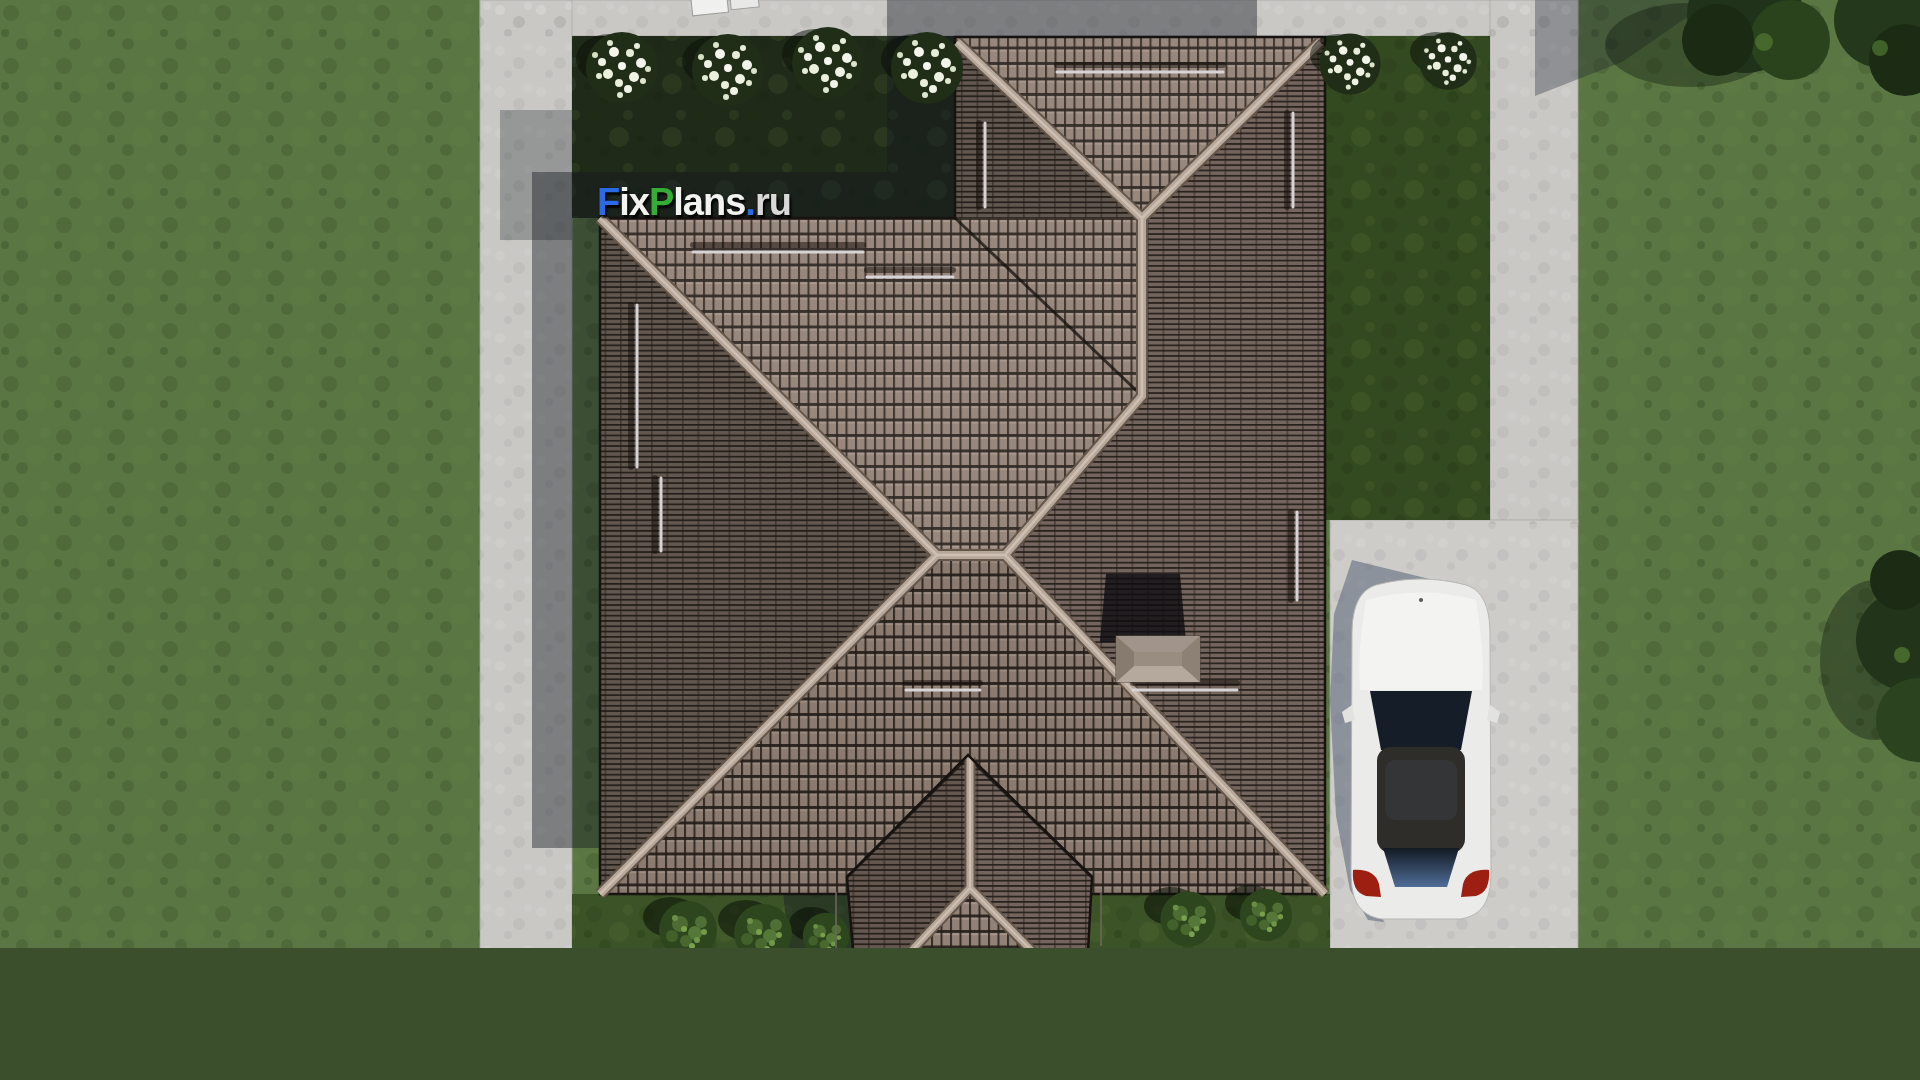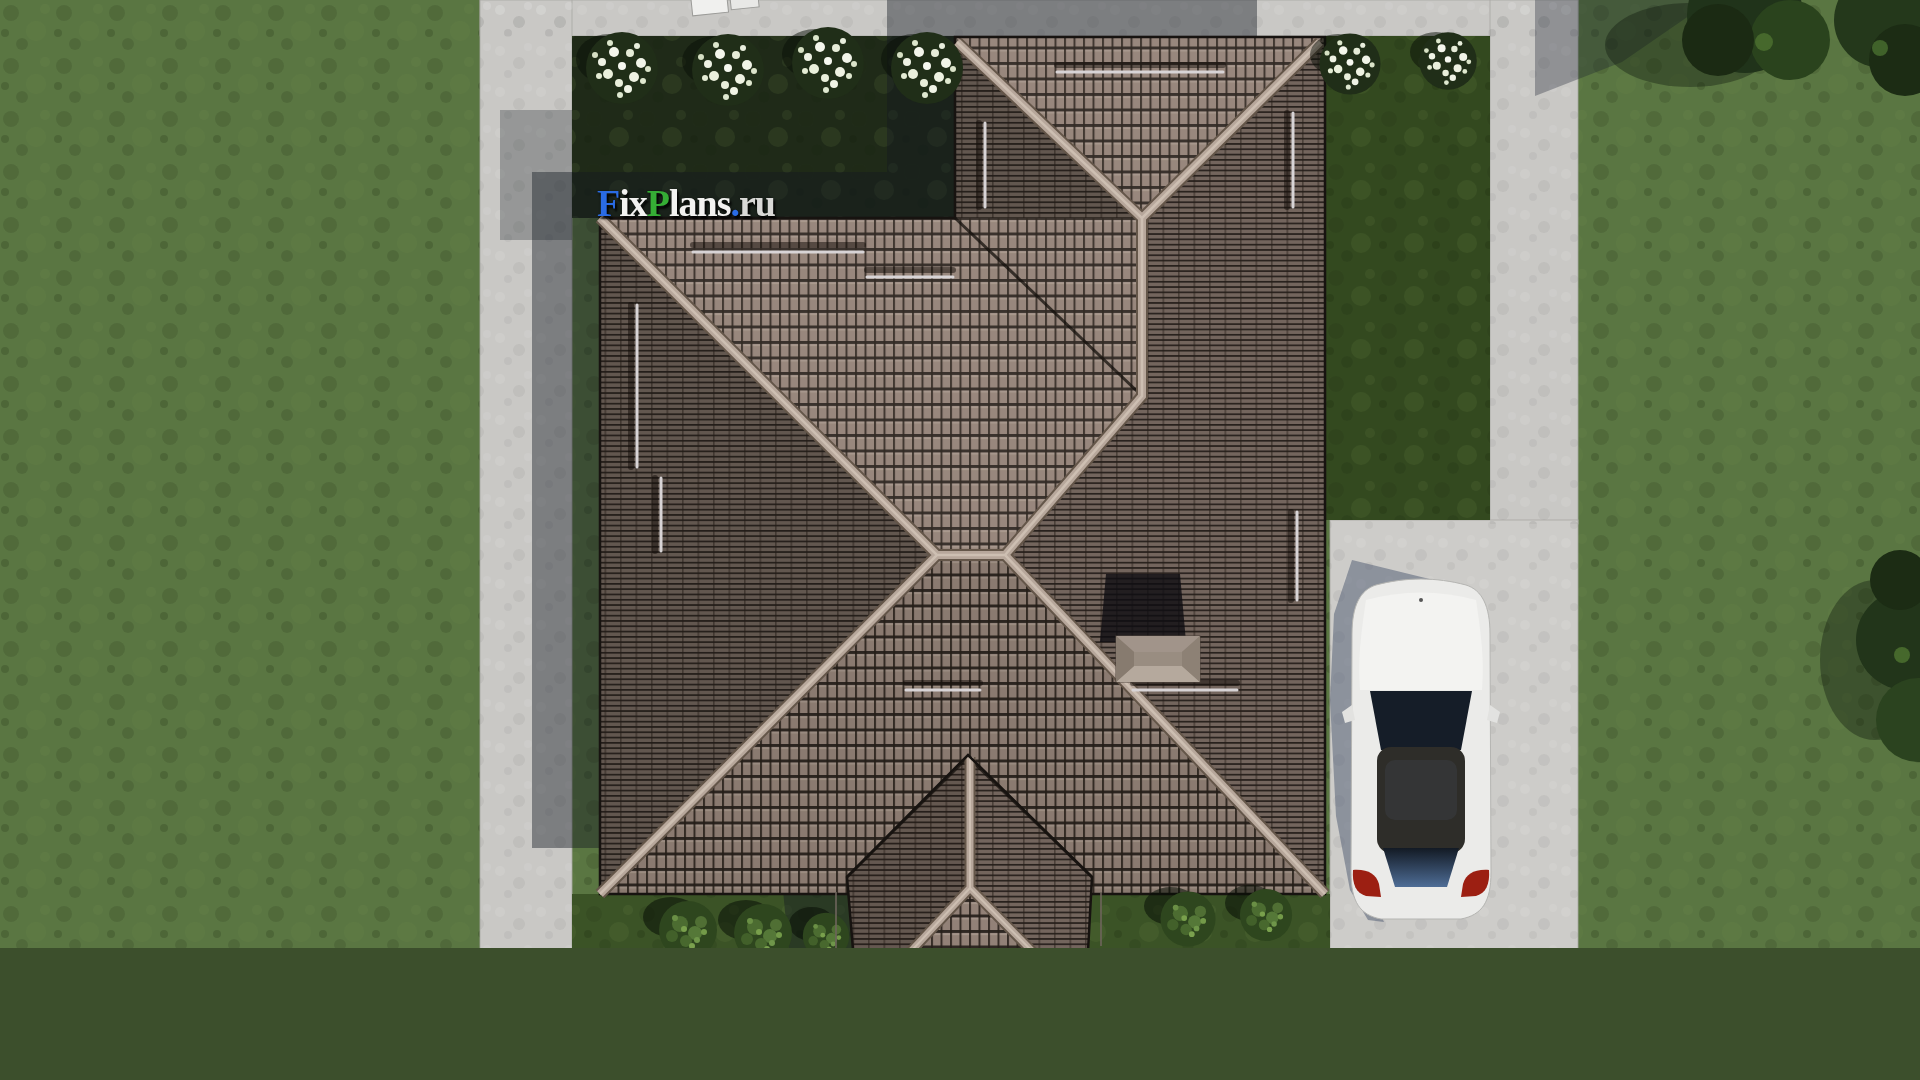--- a/index.html
+++ b/index.html
@@ -1,17 +1,17 @@
 <!DOCTYPE html>
 <html><head>
 <meta charset="utf-8">
 <style>
   html,body{margin:0;padding:0;background:#3c4f2c;}
   .stage{position:relative;width:1920px;height:948px;overflow:hidden;background:#5a7642;
-         font-family:Liberation Serif, serif;}
+         font-family:Liberation Sans, sans-serif;}
   .stage svg{position:absolute;left:0;top:0;}
   .logo{position:absolute;left:597px;top:181px;font-size:38px;font-weight:800;letter-spacing:-1px;
         text-shadow:2px 3px 2px rgba(0,0,0,.85), 0 0 2px rgba(0,0,0,.5);white-space:nowrap;}
   .logo .seg0,.logo .seg4{color:#2a6be4;}
   .logo .seg1,.logo .seg3{color:#f2f2f0;}
   .logo .seg2{color:#35ad35;}
   .logo .seg5{color:#d9d9d7;}
 </style>
 </head>
 <body>

